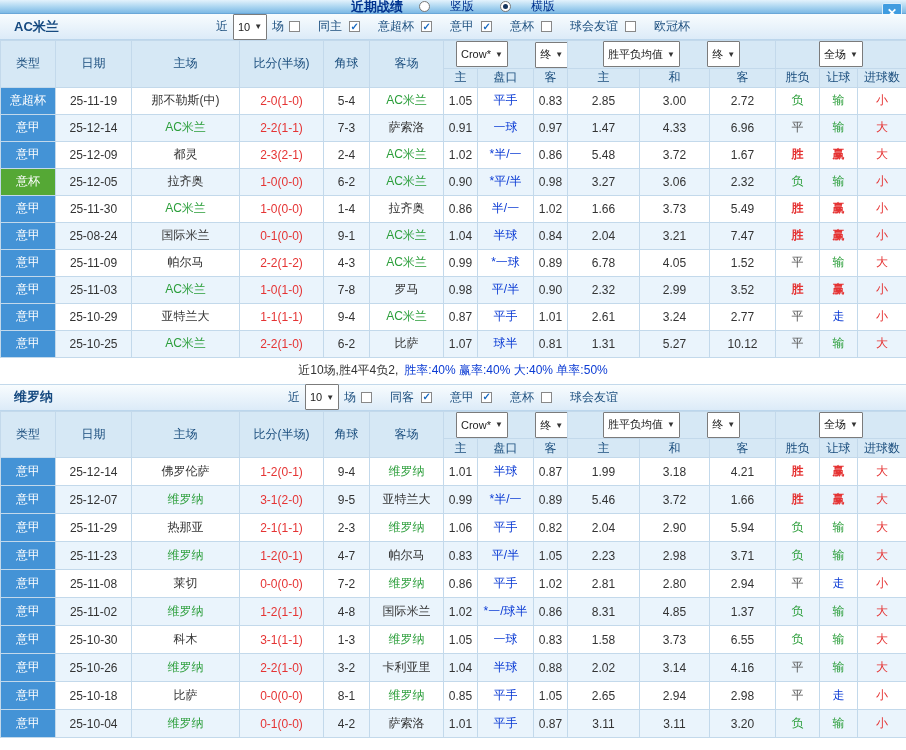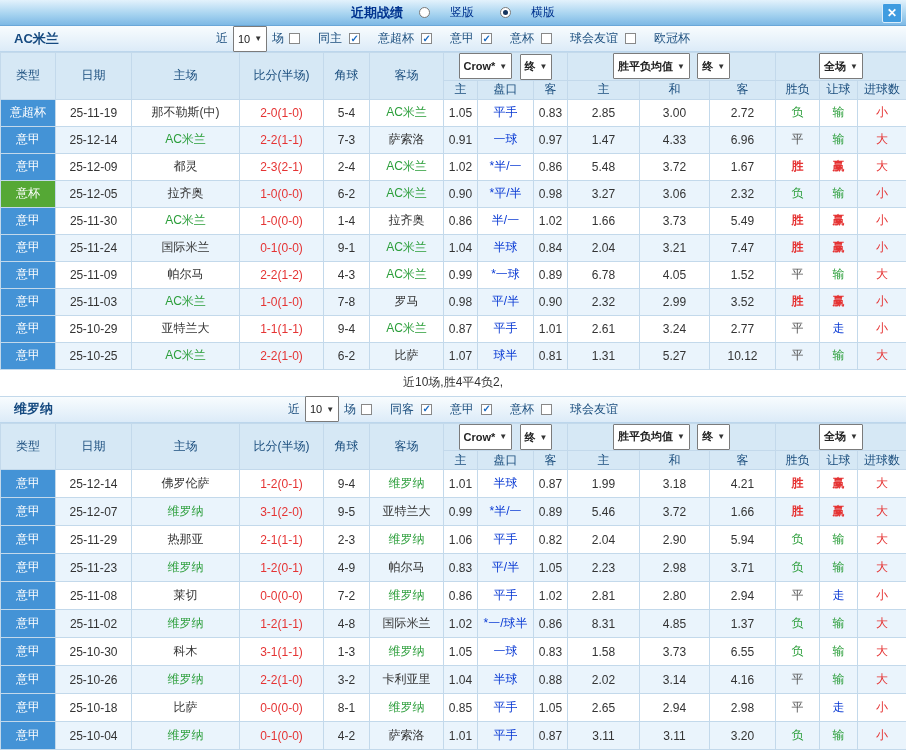--- a/index.html
+++ b/index.html
@@ -3,21 +3,21 @@
 <meta charset="utf-8">
 <style>
   * { box-sizing: border-box; }
   html,body { margin:0; padding:0; }
   body {
     width:906px; height:750px; overflow:hidden; background:#fff;
     font-family:"Liberation Sans", sans-serif; font-size:12px; color:#333;
   }
   
   .topbar {
-    height:26px; position:relative;
+    height:14px; position:relative;
     background:linear-gradient(180deg,#e3f2fc 0%,#a8d4f0 55%,#7db9e5 100%);
     border-bottom:1px solid #6aa7d8;
     display:flex; align-items:center; justify-content:center;
   }
   .topbar-title { color:#00338f; font-weight:bold; font-size:13px; }
   .radio-group { display:flex; align-items:center; margin-left:10px; gap:20px;text-align:center; }
   .radio {
     width:11px; height:11px; border-radius:50%; background:#fff;
     border:1px solid #7a7a7a; display:inline-block; position:relative; margin-left:6px;
   }
@@ -56,21 +56,21 @@
   }
   
   table { border-collapse:collapse; table-layout:fixed; width:906px; font-size:12px; }
   th, td {
     border:1px solid #c3d9eb; text-align:center; padding:0;
     overflow:hidden; white-space:nowrap;
   }
   thead th { background:#d6e8f5; color:#1b4e7e; font-weight:normal; }
   thead tr.hrow1 { height:26px; }
   thead tr.hrow2 { height:19px; }
-  th.grp span.ddl { margin:0 2px;font-weight:bold; }
+  th.grp span.ddl { margin:0 12px; }
   #table1 tbody tr { height:27px; }
   #table2 tbody tr { height:28px; }
   tbody tr:nth-child(even) { background:#eaf4fc; }
   tbody tr:nth-child(odd)  { background:#ffffff; }
   td.c-type.type-blue  { background:#4493d6; color:#fff; }
   td.c-type.type-green { background:#55a835; color:#fff; }
   td.c-score    { color:#e53333; }
   td.c-handicap { color:#0b3bd4; }
   td.team-focus { color:#2b9e3a; }
   td.r-red   { color:#e53333; font-weight:bold; }
@@ -286,21 +286,21 @@
         <td>1.02</td>
         <td>1.66</td>
         <td>3.73</td>
         <td>5.49</td>
         <td class="r-red">胜</td>
         <td class="r-red">赢</td>
         <td class="r-redn">小</td>
       </tr>
       <tr>
         <td class="c-type type-blue">意甲</td>
-        <td>25-11-24</td>
+        <td>25-08-24</td>
         <td>国际米兰</td>
         <td class="c-score">0-1(0-0)</td>
         <td>9-1</td>
         <td class="team-focus">AC米兰</td>
         <td>1.04</td>
         <td class="c-handicap">半球</td>
         <td>0.84</td>
         <td>2.04</td>
         <td>3.21</td>
         <td>7.47</td>
@@ -374,20 +374,21 @@
         <td>10.12</td>
         <td class="r-gray">平</td>
         <td class="r-green">输</td>
         <td class="r-redn">大</td>
       </tr>
     </tbody>
 </table>
 
 <div class="summary">
   <span class="pre">近10场,胜4平4负2,</span>
+  <span class="rates">胜率:40% 赢率:40% 大:40% 单率:50%</span>
 </div>
 
 <div class="section-bar">
   <span class="team-title">维罗纳</span>
   <span class="controls">
     <span>近</span>
     <span class="ddl">
       <span>10</span>
       <span class="arr">▼</span>
     </span>
@@ -528,21 +529,21 @@
         <td>5.94</td>
         <td class="r-green">负</td>
         <td class="r-green">输</td>
         <td class="r-redn">大</td>
       </tr>
       <tr>
         <td class="c-type type-blue">意甲</td>
         <td>25-11-23</td>
         <td class="team-focus">维罗纳</td>
         <td class="c-score">1-2(0-1)</td>
-        <td>4-9</td>
+        <td>4-7</td>
         <td>帕尔马</td>
         <td>0.83</td>
         <td class="c-handicap">平/半</td>
         <td>1.05</td>
         <td>2.23</td>
         <td>2.98</td>
         <td>3.71</td>
         <td class="r-green">负</td>
         <td class="r-green">输</td>
         <td class="r-redn">大</td>

